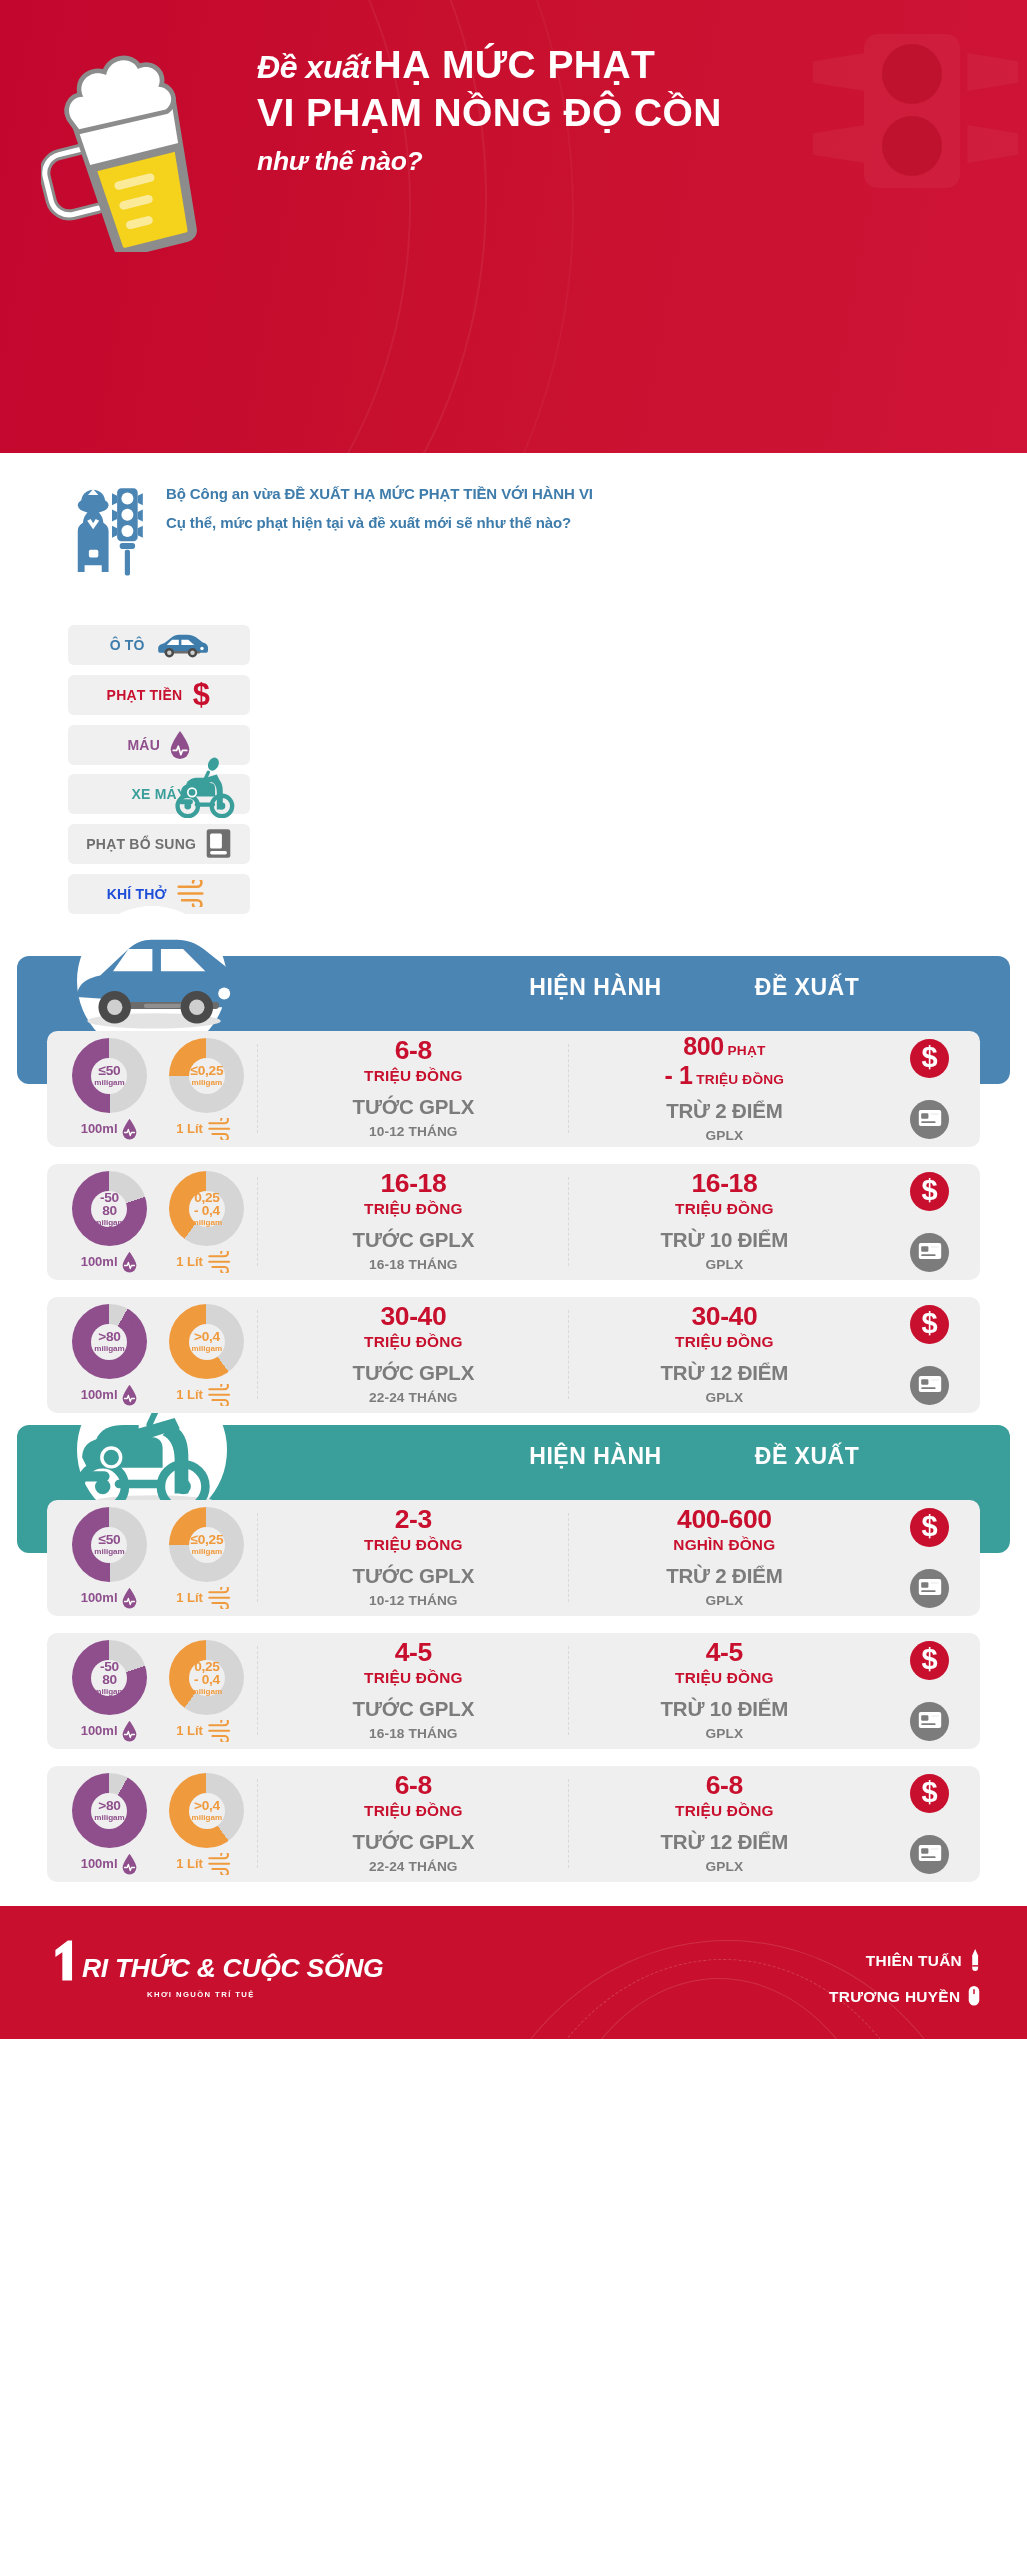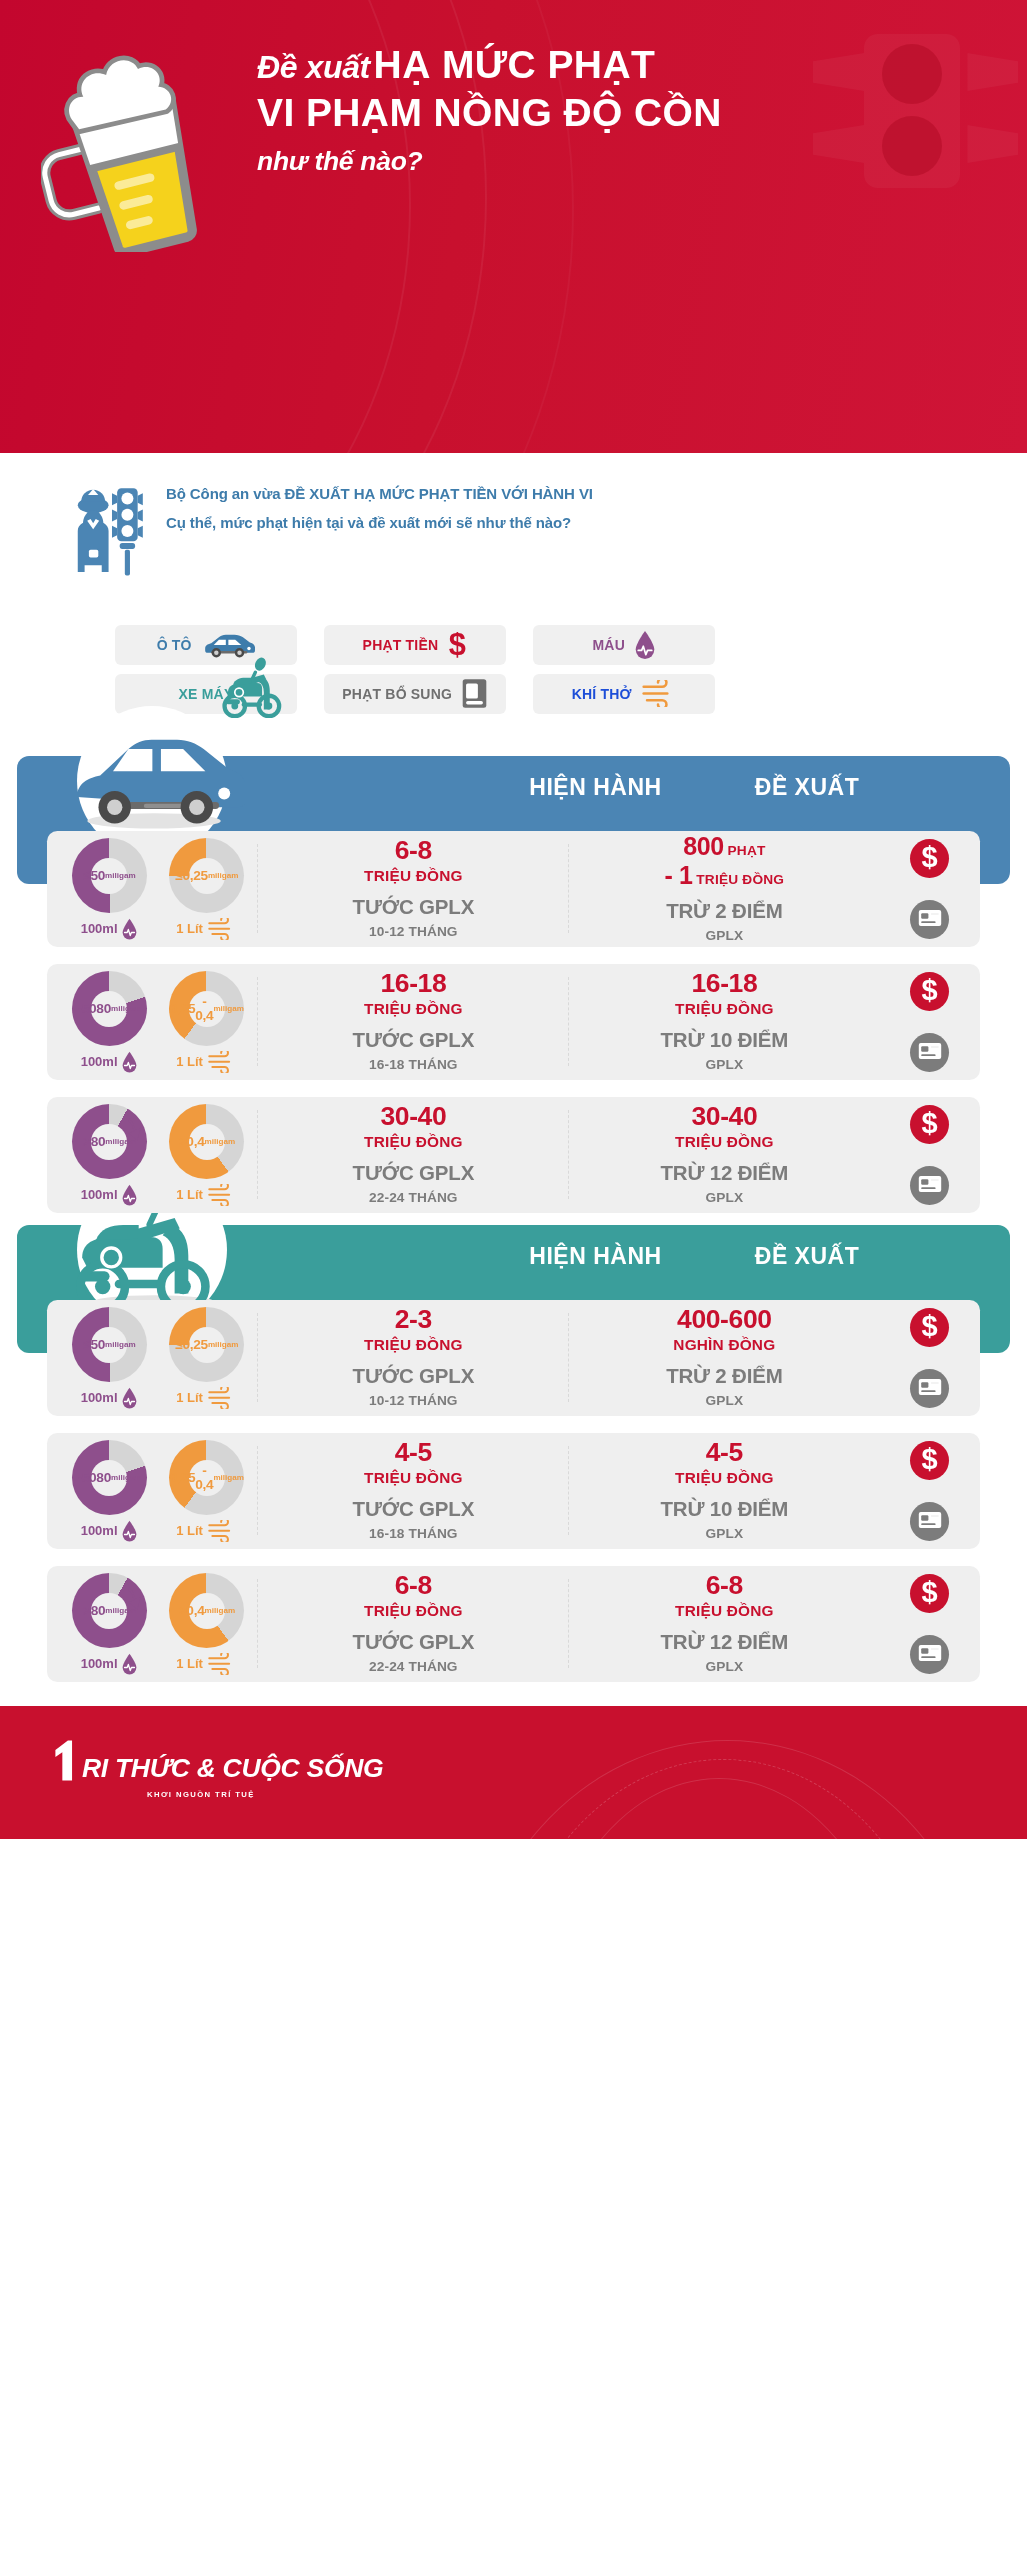--- a/index.html
+++ b/index.html
@@ -96,23 +96,24 @@
     line-height: 1.92;
     letter-spacing: -0.1px;
   }
 
   
   .chips {
     padding: 8.6px 0 20.5px 0;
   }
   .chip-row {
     display: flex;
-    padding-left: 115px;
-    gap: 27px;
+    padding-left: 68px;
+    gap: 10px;
     margin-bottom: 9.4px;
+    flex-direction: column;
   }
   .chip {
     width: 182px; height: 40px;
     background: #f0f0f0;
     border-radius: 6px;
     display: flex; align-items: center; justify-content: center;
     gap: 8.6px;
     position: relative;
   }
   .chip-label {
@@ -207,21 +208,21 @@
   }
   .donut-wrap { width: 82px; text-align: center; }
   .donut {
     width: 75px; height: 75px; border-radius: 50%;
     position: relative; margin: 0 auto;
   }
   .donut .hole {
     position: absolute; left: 19.7px; top: 19.7px;
     width: 36px; height: 36px; border-radius: 50%;
     background: #efefef;
-    display: flex; align-items: center; justify-content: center;
+    display: flex; flex-direction: column; align-items: center; justify-content: center;
     line-height: 1;
   }
   .donut .v1 { font-size: 13.7px; font-weight: 800; letter-spacing: -0.3px; }
   .donut .v2 { font-size: 13.7px; font-weight: 800; letter-spacing: -0.3px; }
   .donut .unit { font-size: 8.1px; font-weight: 700; margin-top: 0.9px; }
   .donut-foot {
     margin-top: 5.1px;
     font-size: 13px; font-weight: 800;
     display: flex; align-items: center; justify-content: center; gap: 3.4px;
   }
@@ -1044,16 +1045,36 @@
     <div class="f-logo">
       <div class="f-logo-main">
         <svg viewBox="0 0 44 62" width="31" height="43">
           <path d="M24 2 L6 16 L6 26 L16 19 L16 60 L30 60 L30 2 Z" fill="#ffffff"></path>
         </svg>
         <span class="f-logo-text">RI THỨC &amp; CUỘC SỐNG</span>
       </div>
       <div class="f-logo-sub">KHƠI NGUỒN TRÍ TUỆ</div>
     </div>
 
+    <div class="f-credits">
+      <div class="f-credit-line">
+        <span class="f-credit-name">THIÊN TUẤN</span>
+        <span>
+          <svg viewBox="0 0 14 30" width="10.3" height="22">
+            <path d="M7 0 L11 9 L11 26 a4 4 0 0 1 -8 0 L3 9 Z" fill="#ffffff"></path>
+            <rect x="3" y="22" width="8" height="2" fill="#c8102e"></rect>
+          </svg>
+        </span>
+      </div>
+      <div class="f-credit-line">
+        <span class="f-credit-name">TRƯƠNG HUYỀN</span>
+        <span>
+          <svg viewBox="0 0 16 28" width="12" height="21.4">
+            <rect x="1" y="1" width="14" height="26" rx="7" fill="#ffffff"></rect>
+            <rect x="7" y="5" width="2" height="7" rx="1" fill="#c8102e"></rect>
+          </svg>
+        </span>
+      </div>
+    </div>
   </div>
 
 </div>
 
 
 </body></html>

